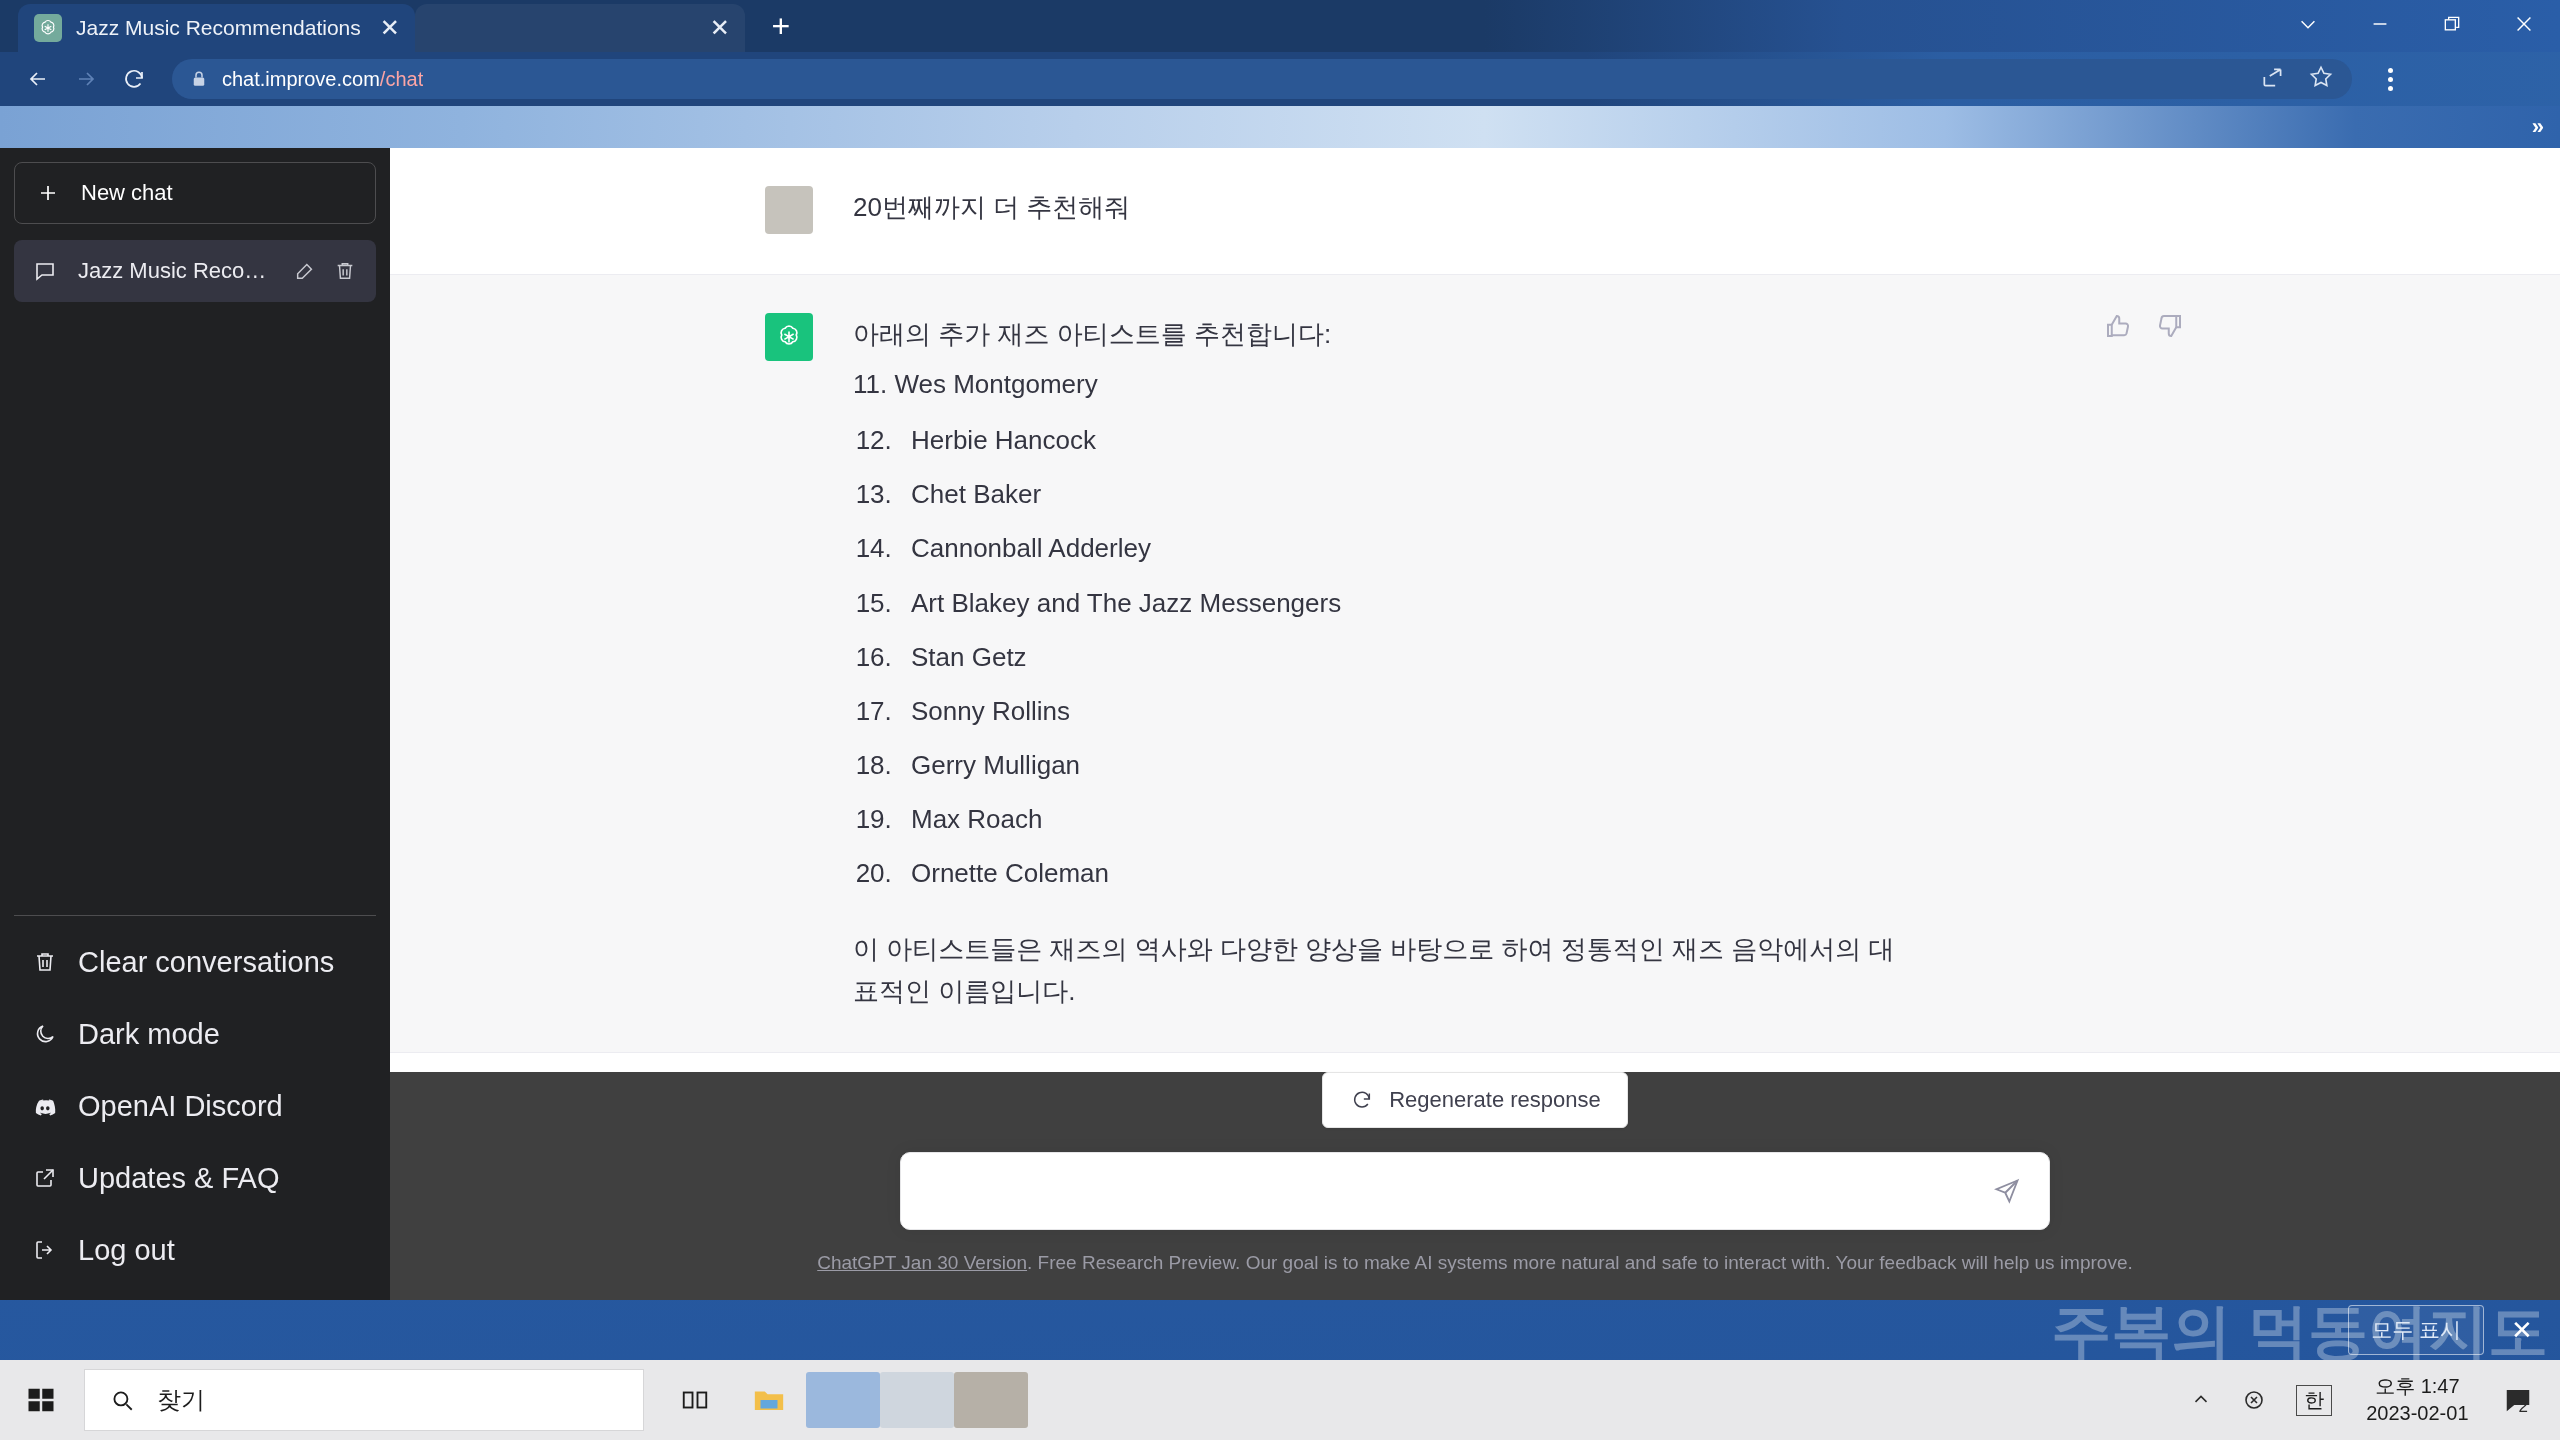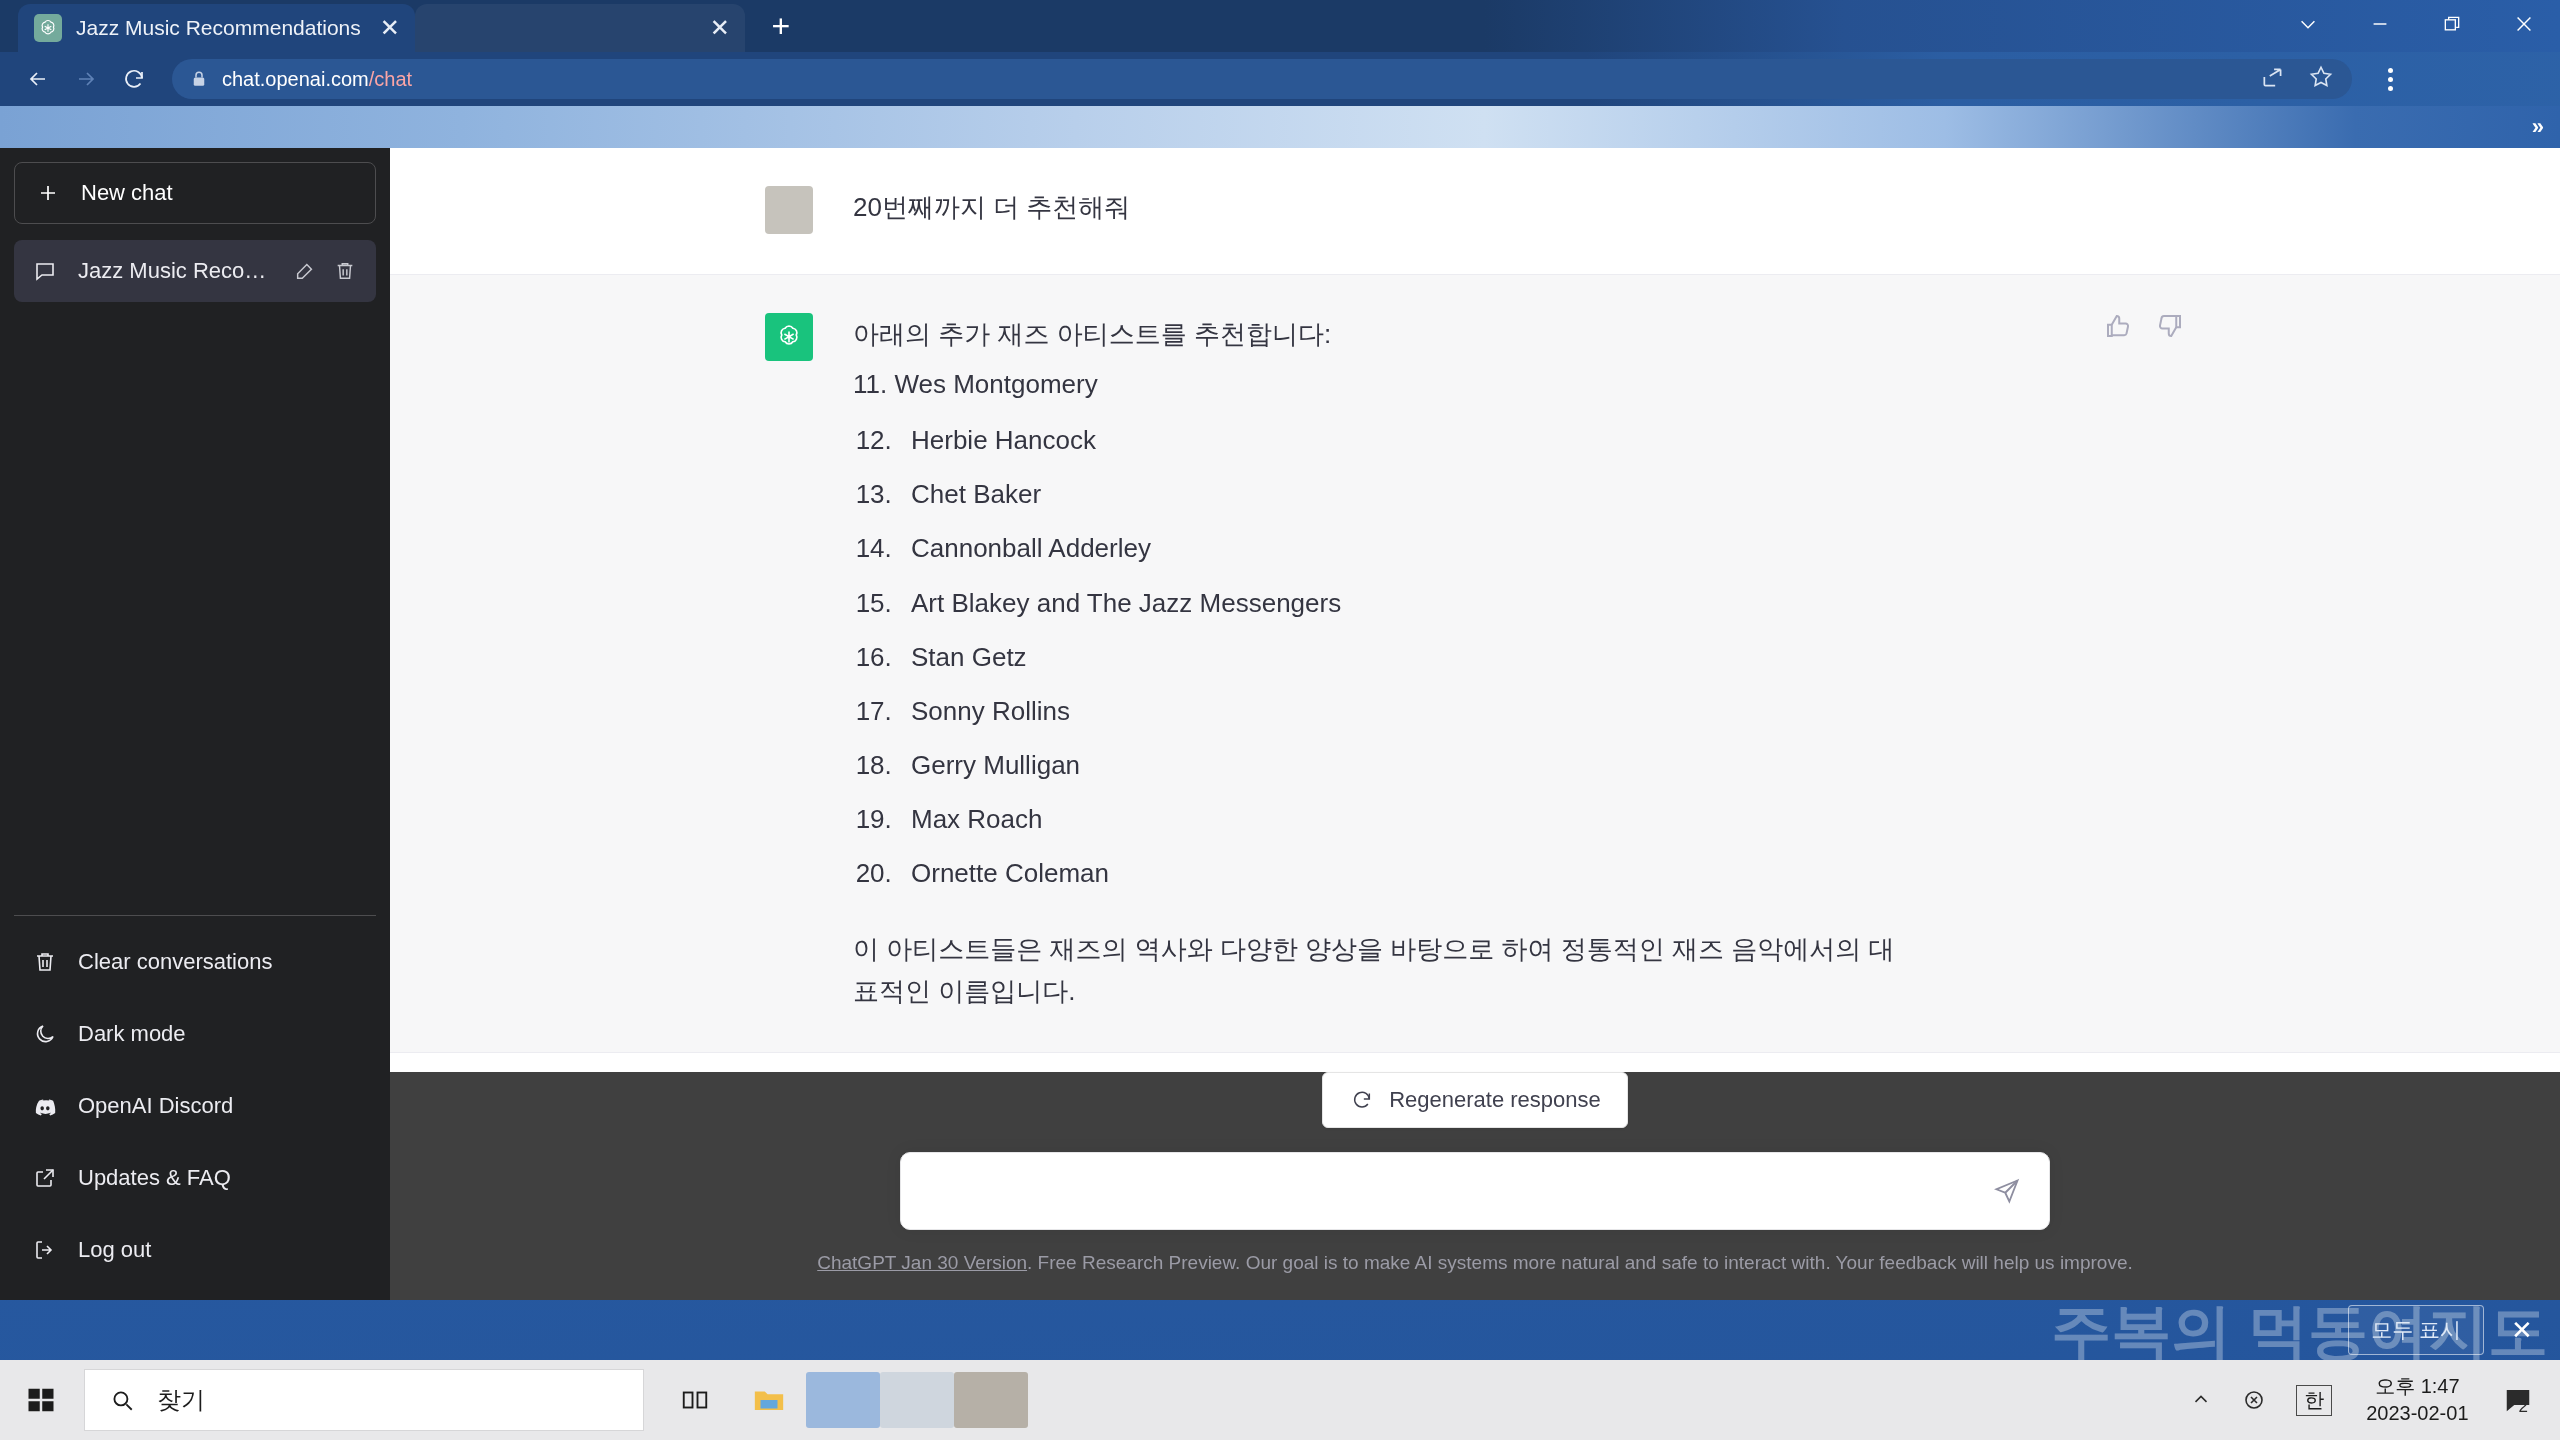--- a/index.html
+++ b/index.html
@@ -187,21 +187,21 @@
     border-top: 1px solid #4d4d4f;
     padding-top: 10px;
     display: flex; flex-direction: column;
     flex: 0 0 auto;
   }
   .nav-item {
     display: flex; align-items: center; gap: 20px;
     height: 72px;
     border-radius: 8px;
     padding: 0 18px;
-    font-size: 22px;
+    font-size: 29px;
     color: #ececf1;
   }
   .ico { width: 26px; height: 26px; flex: 0 0 auto; display: flex; align-items: center; justify-content: center; }
 
   
   #conversation {
     flex: 1 1 auto;
     position: relative;
     display: flex; flex-direction: column;
     background: #ffffff;
@@ -422,21 +422,21 @@
       </svg>
     </div>
 
     <div id="omnibox">
       <span id="lock-icon">
         <svg width="18" height="18" viewBox="0 0 24 24" fill="#c7d3e6">
           <rect x="5" y="10" width="14" height="11" rx="2"></rect>
           <path d="M8 10V7a4 4 0 0 1 8 0v3" fill="none" stroke="#c7d3e6" stroke-width="2"></path>
         </svg>
       </span>
-      <span id="url-text"><span>chat.openai.com</span><span class="path">/chat</span></span>
+      <span id="url-text"><span>chat.improve.com</span><span class="path">/chat</span></span>
       <span id="omni-right">
         <span>
           <svg width="26" height="26" viewBox="0 0 24 24" fill="none" stroke="#dbe5f3" stroke-width="1.6">
             <path d="M4 12v7a1 1 0 0 0 1 1h9"></path>
               <path d="M9 11l10-6M19 5v6M19 5h-6"></path>
           </svg>
         </span>
         <span>
           <svg width="26" height="26" viewBox="0 0 24 24" fill="none" stroke="#dbe5f3" stroke-width="1.5">
             <path d="M12 3l2.7 5.6 6.1.9-4.4 4.3 1 6.1-5.4-2.9-5.4 2.9 1-6.1L3.2 9.5l6.1-.9z"></path>

